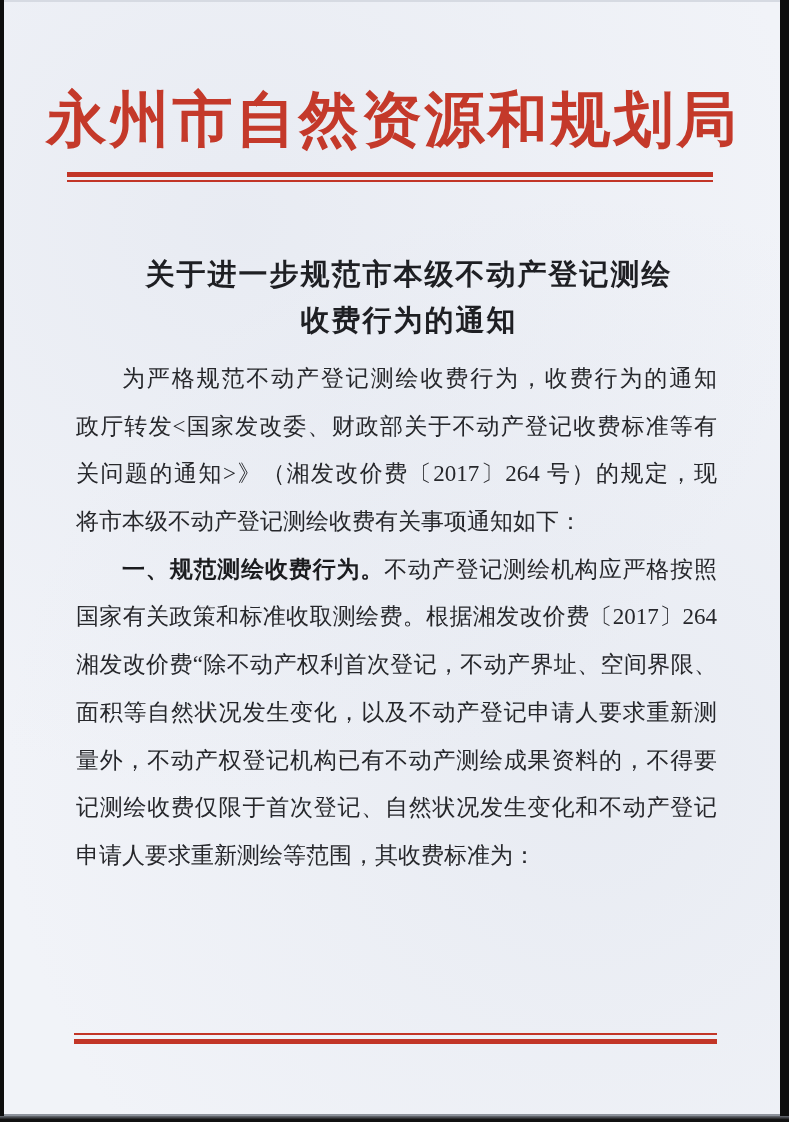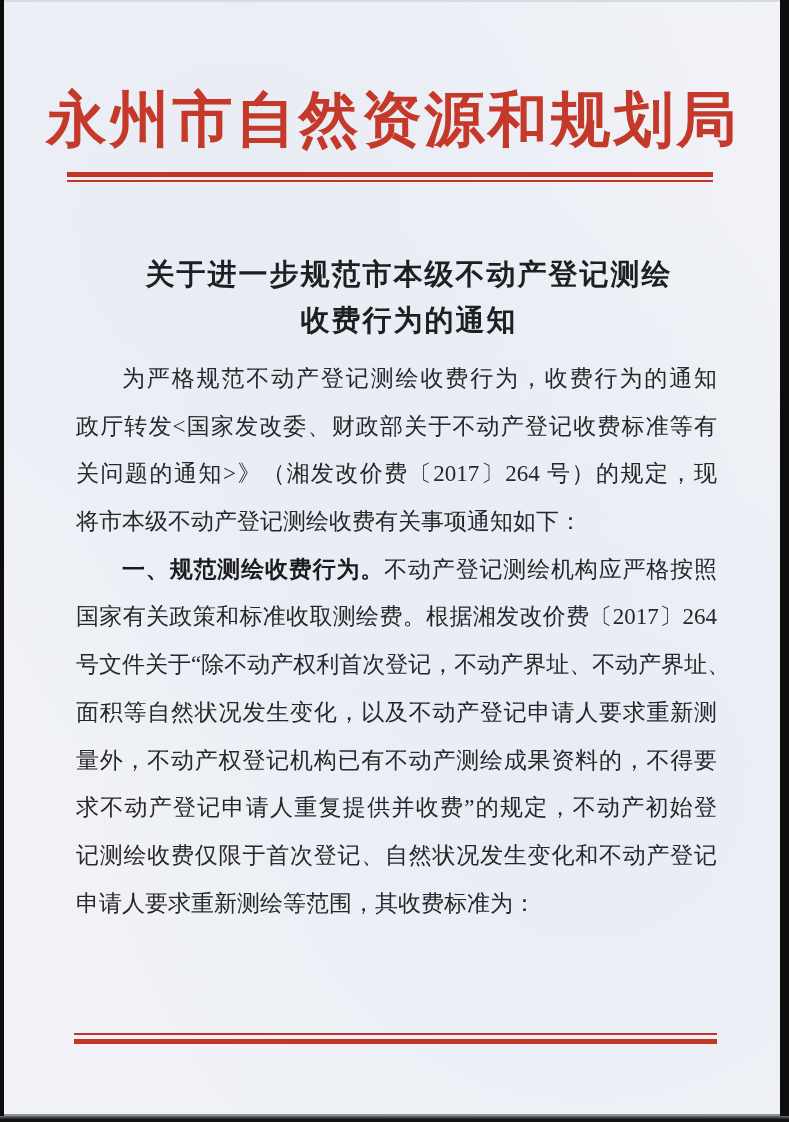--- a/index.html
+++ b/index.html
@@ -96,24 +96,23 @@
   </h1>
 
   <div class="body-block">
     <div class="bl ind">为严格规范不动产登记测绘收费行为，收费行为的通知</div>
     <div class="bl">政厅转发&lt;国家发改委、财政部关于不动产登记收费标准等有</div>
     <div class="bl">关问题的通知&gt;》（湘发改价费〔2017〕264 号）的规定，现</div>
     <div class="bl last">将市本级不动产登记测绘收费有关事项通知如下：</div>
 
     <div class="bl ind"><span class="b1">一、规范测绘收费行为。</span><span>不动产登记测绘机构应严格按照</span></div>
     <div class="bl">国家有关政策和标准收取测绘费。根据湘发改价费〔2017〕264</div>
-    <div class="bl">号文件关于“除不动产权利首次登记，不动产界址、不动产界址、</div>
+    <div class="bl">湘发改价费“除不动产权利首次登记，不动产界址、空间界限、</div>
     <div class="bl">面积等自然状况发生变化，以及不动产登记申请人要求重新测</div>
     <div class="bl">量外，不动产权登记机构已有不动产测绘成果资料的，不得要</div>
-    <div class="bl">求不动产登记申请人重复提供并收费”的规定，不动产初始登</div>
     <div class="bl">记测绘收费仅限于首次登记、自然状况发生变化和不动产登记</div>
     <div class="bl last">申请人要求重新测绘等范围，其收费标准为：</div>
   </div>
 
   <div class="ftr-rule">
     <div class="rule-thin"></div>
     <div class="rule-gap"></div>
     <div class="rule-thick"></div>
   </div>
 

